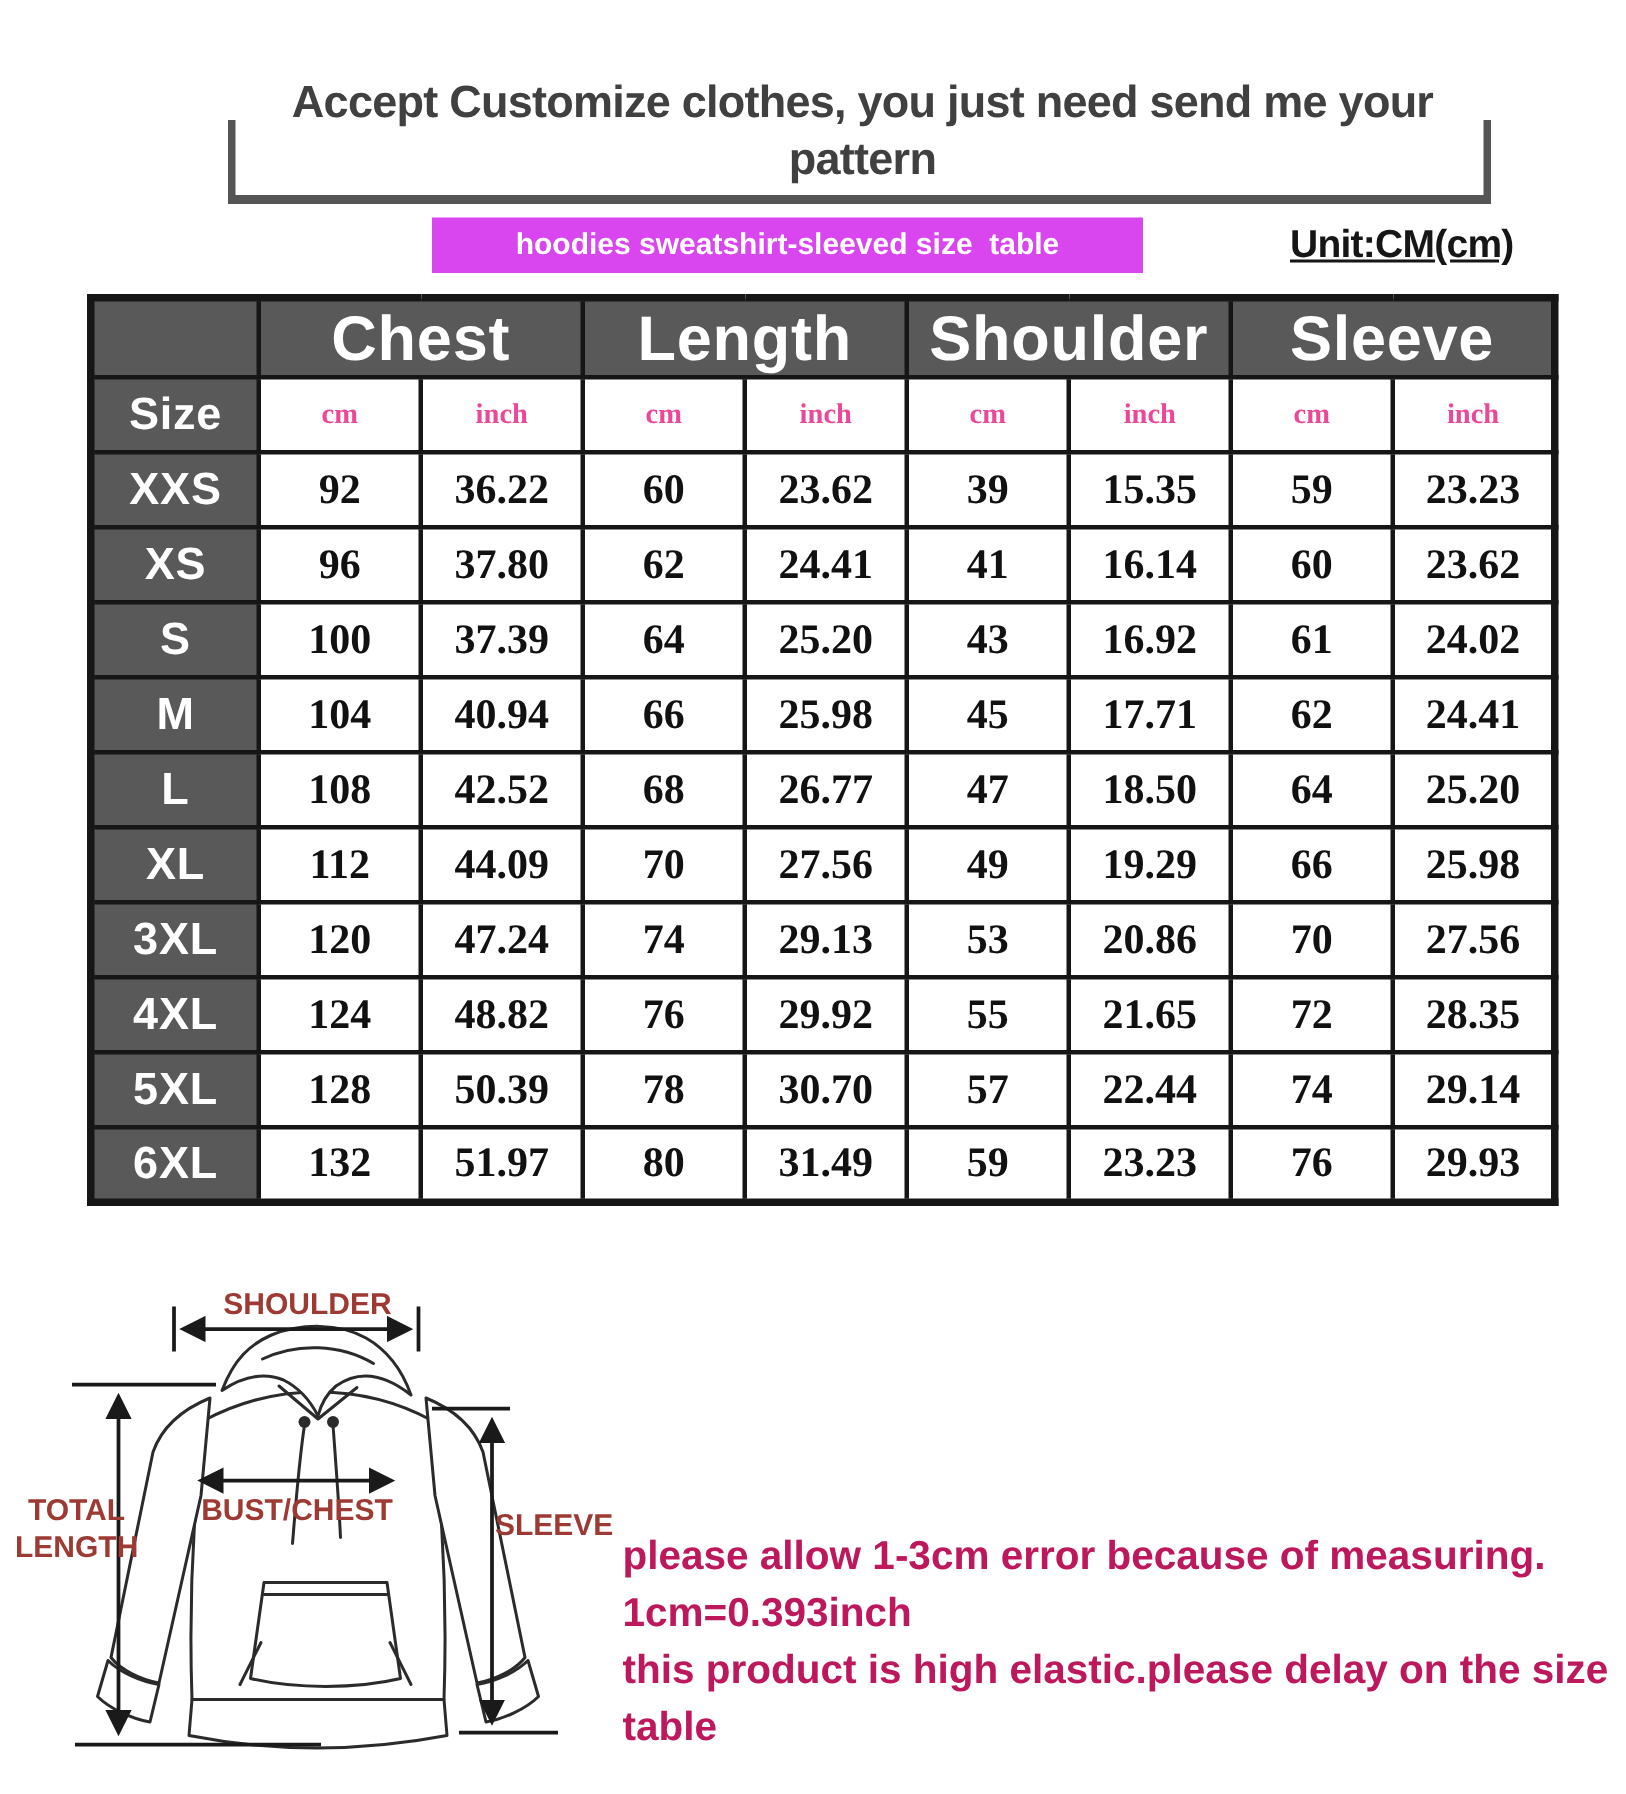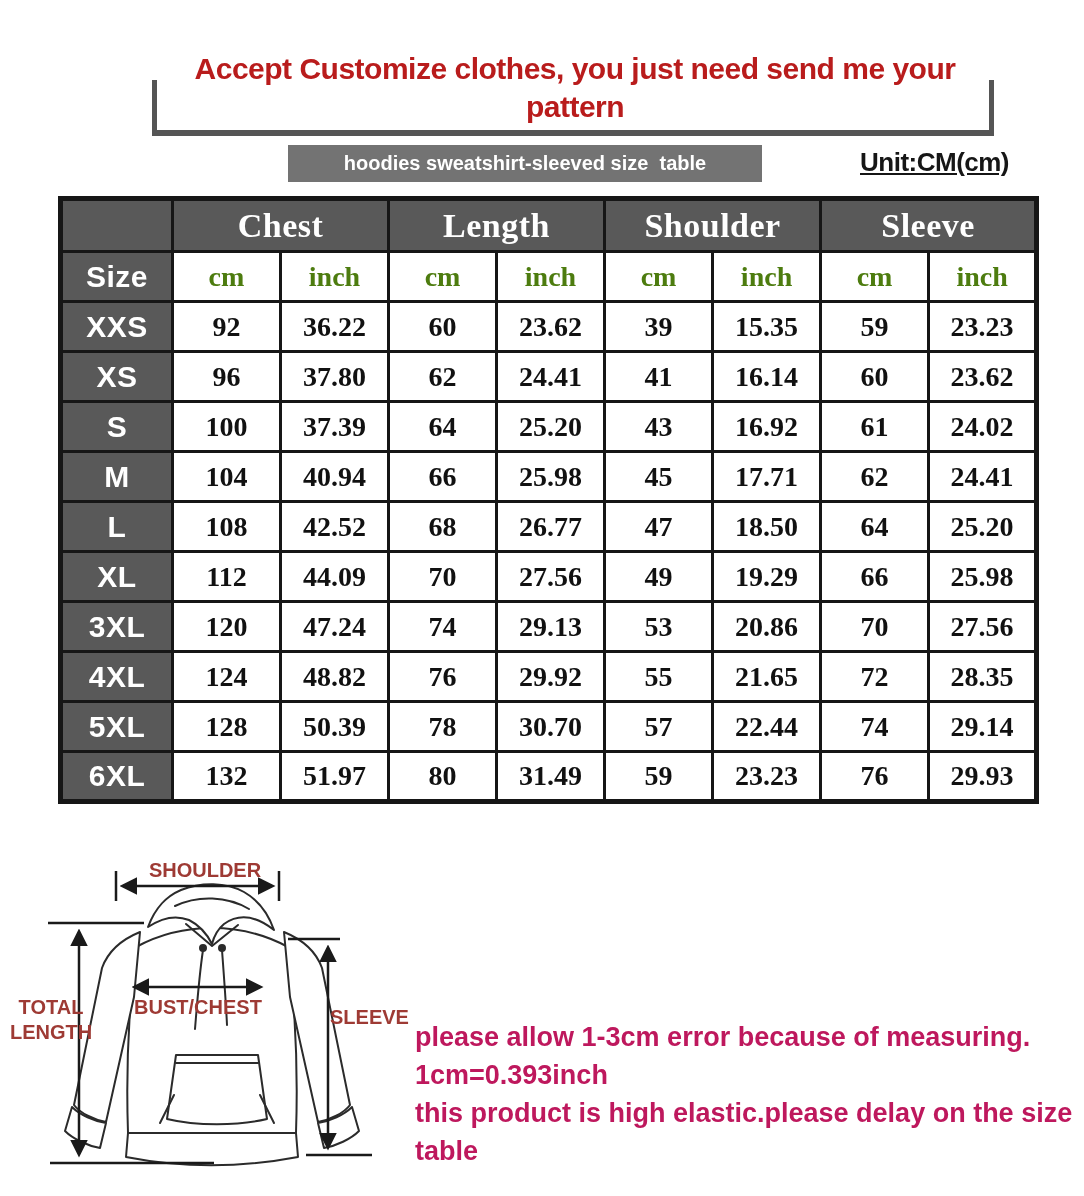--- a/index.html
+++ b/index.html
@@ -6,31 +6,31 @@
   body {
     width:1084px; height:1196px; background:#ffffff; position:relative;
     overflow:hidden; font-family:"Liberation Sans", sans-serif; color:#161616;
   }
   .abs { position:absolute; }
 
   
   .title-text {
     left:150px; right:84px; top:50px; text-align:center;
     font-weight:bold; font-size:30px; line-height:38px; letter-spacing:-0.5px;
-    color:#b91c1c; z-index:2;
+    color:#404040; z-index:2;
   }
   .title-bracket {
     left:152px; right:90px; top:80px; height:50px;
     border-left:5px solid #555555; border-right:5px solid #555555;
     border-bottom:6px solid #555555; z-index:1;
   }
 
   
   .banner {
-    left:288px; top:145px; width:474px; height:37px; background:#737373;
+    left:288px; top:145px; width:474px; height:37px; background:#d946ef;
     color:#ffffff; font-weight:bold; font-size:20px; line-height:37px;
     text-align:center; white-space:pre;
   }
   .unit {
     left:860px; top:147px; width:160px; font-weight:bold; font-size:26px;
     letter-spacing:-0.5px; color:#161616;text-decoration:underline;
   }
 
   
   .table-wrap { left:58px; top:196px; }
@@ -38,26 +38,26 @@
     border-collapse:collapse; table-layout:fixed; width:977px;
     border:5px solid #161616;
   }
   .size-table td {
     border:3px solid #161616; text-align:center; vertical-align:middle; padding:0;
   }
   .size-table tr { height:50px; }
   .size-table tr.group-row { height:53px; }
   .dark { background:#595959; color:#ffffff; }
   .group-header {
-    font-family:Liberation Serif, serif; font-weight:bold; font-size:34px;
+    font-family:Liberation Sans, sans-serif; font-weight:bold; font-size:42px;
     letter-spacing:0.5px;
   }
   .sub-header {
-    font-family:"Liberation Serif", serif; font-weight:bold; font-size:28px;
-    color:#4d7c0f;
+    font-family:"Liberation Serif", serif; font-weight:bold; font-size:19px;
+    color:#ec4899;
   }
   .size-cell { font-weight:bold; font-size:30px; letter-spacing:0.5px; }
   .data-cell {
     font-family:"Liberation Serif", serif; font-weight:bold; font-size:28px;
     color:#111111; background:#ffffff;
   }
 
   
   .diagram { left:10px; top:855px; width:420px; height:338px; }
   .diagram svg { position:absolute; left:0; top:0; }

